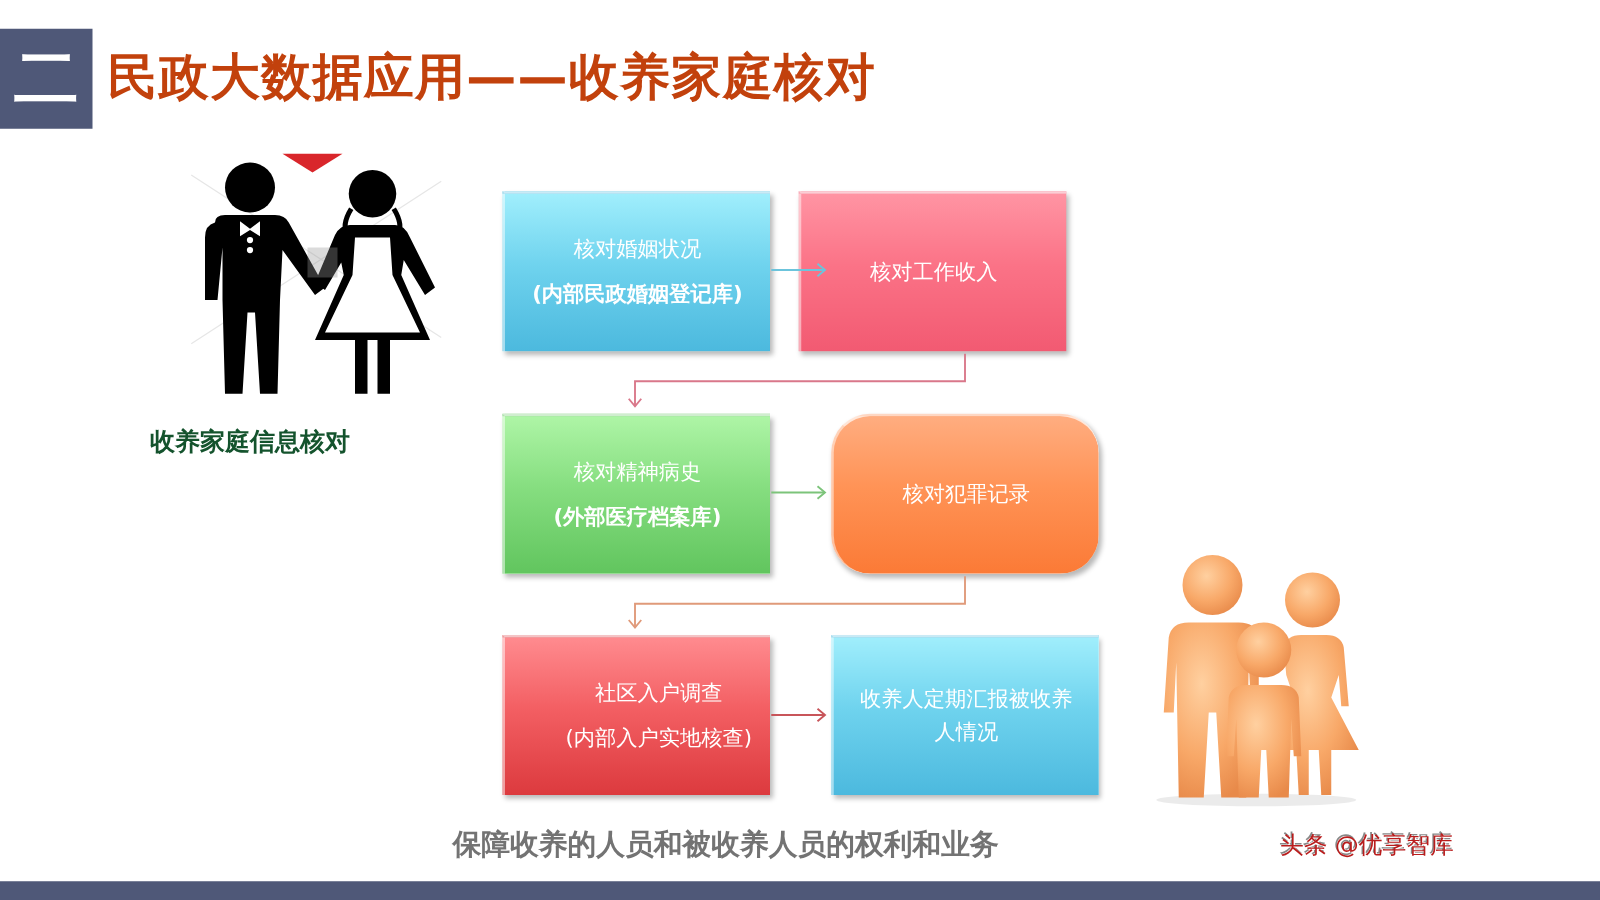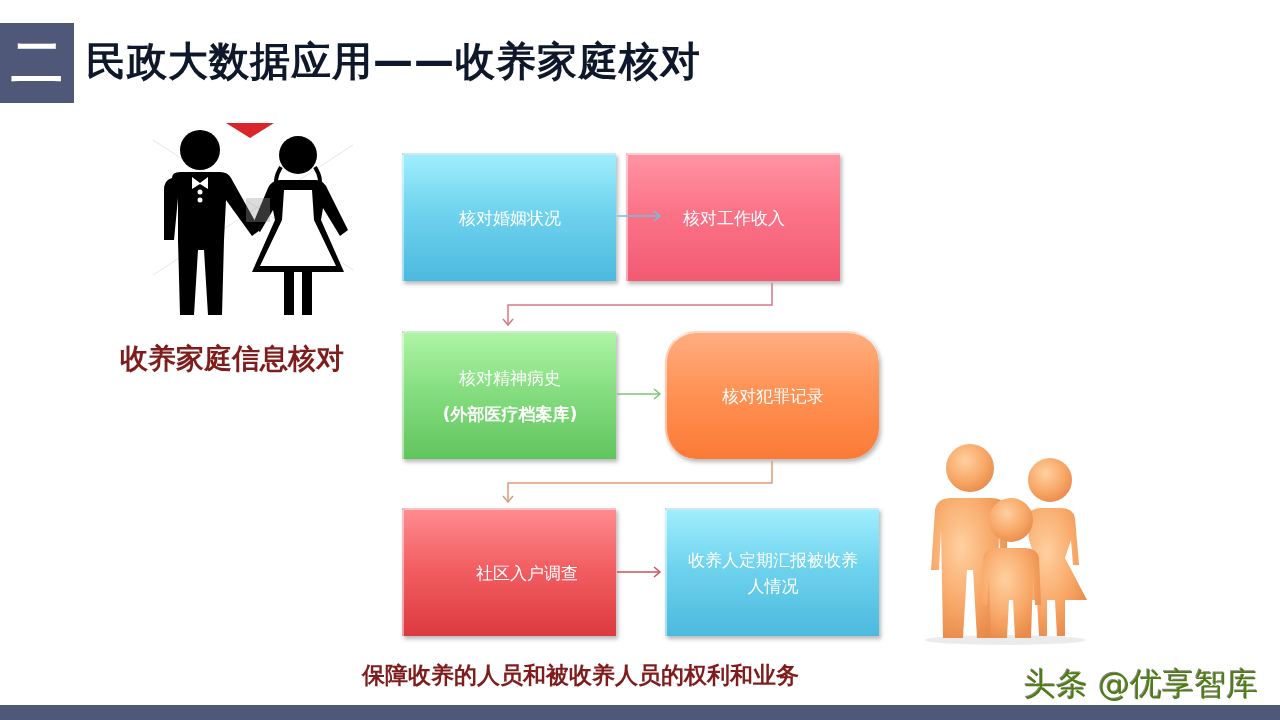--- a/index.html
+++ b/index.html
@@ -1,31 +1,31 @@
 <!DOCTYPE html>
 <html><head>
 <meta charset="utf-8">
 <style>
   html, body { margin:0; padding:0; }
   body { width:1280px; height:720px; position:relative; overflow:hidden; background:#ffffff; font-family:"DejaVu Sans", sans-serif; }
   .abs { position:absolute; }
   .num-badge { left:0; top:23px; width:74px; height:80px; background:#4f5878; color:#fff; font-size:52px; font-weight:bold; display:flex; align-items:center; justify-content:center; }
-  .title { left:86px; top:34px; font-size:40px; font-weight:bold; color:#0f172a; letter-spacing:1px; white-space:nowrap; }
-  .left-caption { left:120px; top:340px; font-size:28px; font-weight:bold; color:#7f1d1d; white-space:nowrap;text-align:right; }
+  .title { left:86px; top:34px; font-size:40px; font-weight:bold; color:#c2410c; letter-spacing:1px; white-space:nowrap; }
+  .left-caption { left:120px; top:340px; font-size:20px; font-weight:bold; color:#14532d; white-space:nowrap;text-align:right; }
   .box { position:absolute; width:214px; height:128px; box-shadow:2px 3px 4px rgba(0,0,0,0.28); border-top:2px solid rgba(255,255,255,0.7); border-left:2px solid rgba(255,255,255,0.5); display:flex; flex-direction:column; align-items:center; justify-content:center; text-align:center; color:#ffffff; box-sizing:border-box; padding:4px 6px; }
   .box .l1 { font-size:17px; line-height:26px; }
   .box .l2 { font-size:17px; line-height:26px; margin-top:10px; }
   .box .bold { font-weight:bold; }
   .blue { background:linear-gradient(to bottom, #a0eefc 0%, #6fd3ee 45%, #4cb9de 100%); }
   .pink { background:linear-gradient(to bottom, #ff94a3 0%, #fb7387 45%, #f25a72 100%); }
   .green { background:linear-gradient(to bottom, #aef5a6 0%, #86de80 45%, #61c55e 100%); }
   .orange { background:linear-gradient(to bottom, #ffad80 0%, #ff9356 45%, #fb7a36 100%);border-radius:31px; }
   .red { background:linear-gradient(to bottom, #ff8b8f 0%, #f35f63 45%, #dc3a3e 100%);padding-left:40px; }
-  .bottom-caption { left:362px; top:660px; font-size:23px; font-weight:bold; color:#7f1d1d; white-space:nowrap;text-align:right; }
-  .watermark { left:1024px; top:663px; font-size:32px; color:#4d7c0f; white-space:nowrap; text-shadow:1px 1px 0 #fff, -1px -1px 0 #888; }
+  .bottom-caption { left:362px; top:660px; font-size:23px; font-weight:bold; color:#737373; white-space:nowrap;text-align:right; }
+  .watermark { left:1024px; top:663px; font-size:19px; color:#b91c1c; white-space:nowrap; text-shadow:1px 1px 0 #fff, -1px -1px 0 #888; }
   .footer-bar { left:0; top:705px; width:1280px; height:15px; background:#4f5878; }
   svg { position:absolute; overflow:visible; }
 </style>
 </head>
 <body>
 
 <div class="abs num-badge">
   <span>二</span>
 </div>
 <div class="abs title">民政大数据应用——收养家庭核对</div>
@@ -52,33 +52,35 @@
     <path d="M136,70 L164,70 L166,100 L188,146 L112,146 L134,100 Z" fill="#fff"></path>
     <rect x="136" y="152" width="10" height="43" fill="#000"></rect>
     <rect x="154" y="152" width="10" height="43" fill="#000"></rect>
     <rect x="98" y="78" width="24" height="24" fill="#999" opacity="0.35"></rect>
   </svg>
 </div>
 <div class="abs left-caption">收养家庭信息核对</div>
 
 <div class="box blue" style="left:402px;top:153px;">
   <div class="l1">核对婚姻状况</div>
+  <div class="l2 bold">(内部民政婚姻登记库)</div>
 </div>
-<div class="box pink" style="left:626px;top:153px;padding:4px 14px;">
+<div class="box pink" style="left:639px;top:153px;padding:4px 14px;">
   <div class="l1">核对工作收入</div>
 </div>
 <div class="box green" style="left:402px;top:331px;align-items:center;">
   <div class="l1">核对精神病史</div>
   <div class="l2 bold">(外部医疗档案库)</div>
 </div>
 <div class="box orange" style="left:665px;top:331px;">
   <div class="l1">核对犯罪记录</div>
 </div>
 <div class="box red" style="left:402px;top:508px;">
   <div class="l1">社区入户调查</div>
+  <div class="l2">(内部入户实地核查)</div>
 </div>
 <div class="box blue" style="left:665px;top:508px;padding:8px 2px;">
   <div class="l1" style="width:170px;">收养人定期汇报被收养人情况</div>
 </div>
 
 <svg width="1280" height="720" style="left:0;top:0;pointer-events:none;">
 
   <line x1="617" y1="216" x2="660" y2="216" stroke="#6cc4dc" stroke-width="1.5"></line>
   <polyline points="654,211 660,216 654,221" stroke="#6cc4dc" stroke-width="1.5" fill="none"></polyline>
 

